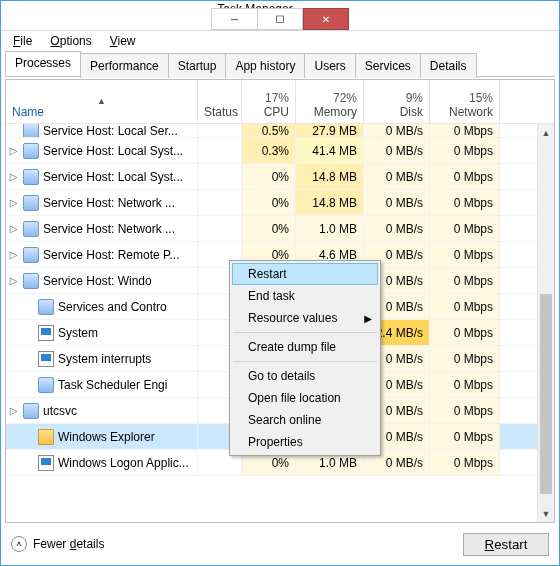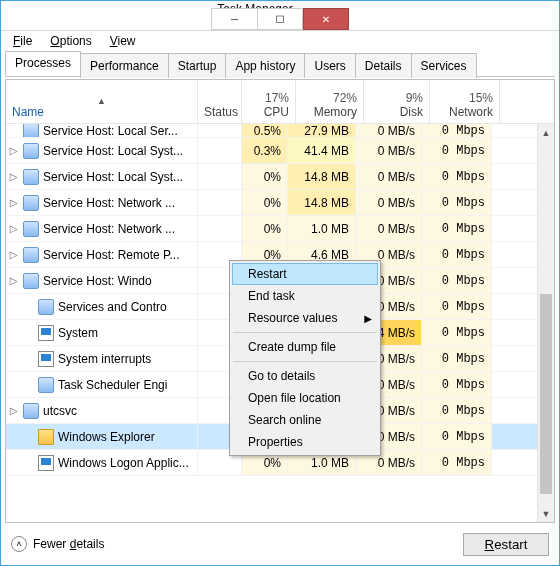--- a/index.html
+++ b/index.html
@@ -34,24 +34,24 @@
   .hcell .pct { color: #555; font-size: 12px; }
   .hcell .lbl { color: #444; }
   .col-name { color: #1a5fab; }
   .rows { }
   .row { display: flex; height: 26px; align-items: center; border-bottom: 1px solid #f2f2f2; }
   .row.selected { background: #cce8ff; }
   .cell { height: 100%; display: flex; align-items: center; border-right: 1px solid #f1f1f1; }
   .cell.name { width: 192px; padding-left: 2px; gap: 4px; overflow: hidden; white-space: nowrap; }
   .cell.status { width: 44px; }
   .cell.num { justify-content: flex-end; padding-right: 6px; font-size: 12px; }
-  .cell.cpu { width: 46px; }
+  .cell.cpu { width: 54px; }
   .cell.mem { width: 68px; }
   .cell.disk { width: 66px; }
-  .cell.net { width: 70px; font-family: Liberation Mono, monospace; }
+  .cell.net { width: 70px; }
   .heat0 { background: #fff8e1; }
   .heat1 { background: #ffefb3; }
   .heat2 { background: #fef9c3; }
   .heat3 { background: #ffd55a; }
   .exp { width: 11px; text-align: center; color: #666; font-size: 10px; }
   .spacer11 { width: 11px; }
   .proc-icon { width: 16px; height: 16px; flex: none; }
   .gear { background: linear-gradient(#cfe5ff,#8abaf0); border:1px solid #6a98cc; border-radius:2px;}
   .monitor { background:#fff; border:1px solid #888; position:relative;}
   .monitor::after{content:"";position:absolute;left:2px;right:2px;top:2px;bottom:5px;background:#2a84d2;}
@@ -95,22 +95,22 @@
     <div class="menu-item"><u>O</u><span>ptions</span></div>
     <div class="menu-item"><u>V</u><span>iew</span></div>
   </div>
 
   <div class="tabs">
     <div class="tab active">Processes</div>
     <div class="tab">Performance</div>
     <div class="tab">Startup</div>
     <div class="tab">App history</div>
     <div class="tab">Users</div>
+    <div class="tab">Services</div>
     <div class="tab">Details</div>
-    <div class="tab">Services</div>
   </div>
 
   <div class="content">
 
     <div class="header-row">
       <div class="hcell name">
         <div class="sort">▲</div>
         <div class="col-name">Name</div>
       </div>
       <div class="hcell status">

